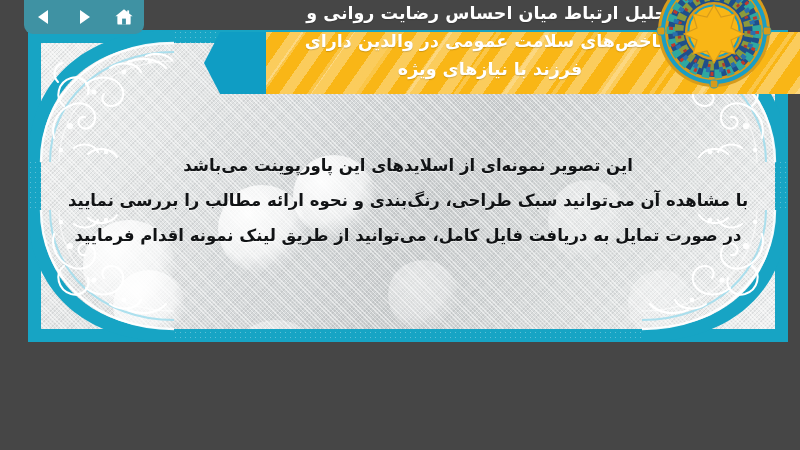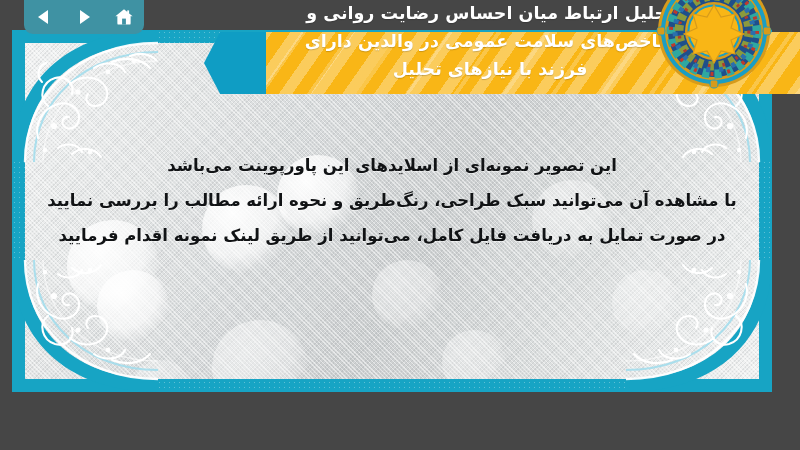--- a/index.html
+++ b/index.html
@@ -36,22 +36,22 @@
   .navbtn {
     width:30px; height:26px;
     display:flex; align-items:center; justify-content:center;
     cursor:pointer;
   }
   .navbtn svg { display:block; }
 
   
   .slide {
     position:absolute;
-    left:12px; top:30px;
-    width:760px; height:362px;
+    left:28px; top:30px;
+    width:760px; height:312px;
     overflow:hidden;
     background:#cfd2d3;
   }
 
   
   .slide-bg {
     position:absolute; inset:0;
     background:
       linear-gradient(118deg,
         #f2f3f3 0%, #e6e8e8 18%, #d6d9da 38%,
@@ -325,34 +325,34 @@
           <circle cx="66" cy="62" r="2.6"></circle>
           <circle cx="96" cy="42" r="2.4"></circle>
           <circle cx="33" cy="120" r="2.2"></circle>
           <circle cx="78" cy="122" r="2.3"></circle>
         </g>
       </svg>
     </div>
 
     <div class="body-text">
       <div>این تصویر نمونه‌ای از اسلایدهای این پاورپوینت می‌باشد</div>
-      <div>با مشاهده آن می‌توانید سبک طراحی، رنگ‌طریق و نحوه ارائه مطالب را بررسی نمایید</div>
+      <div>با مشاهده آن می‌توانید سبک طراحی، رنگ‌بندی و نحوه ارائه مطالب را بررسی نمایید</div>
       <div>در صورت تمایل به دریافت فایل کامل، می‌توانید از طریق لینک نمونه اقدام فرمایید</div>
     </div>
 
   </div>
 
   <div class="title-wrap">
     <div class="banner"></div>
     <div class="tab"></div>
 
     <div class="title-text">
       <div>تحلیل ارتباط میان احساس رضایت روانی و</div>
       <div>شاخص‌های سلامت عمومی در والدین دارای</div>
-      <div>فرزند با نیازهای تحلیل</div>
+      <div>فرزند با نیازهای ویژه</div>
     </div>
 
     <div class="medallion">
       <svg width="118" height="118" viewBox="0 0 118 118" aria-hidden="true">
         <circle cx="59" cy="59" r="56" fill="#d79b1b"></circle>
         <circle cx="59" cy="59" r="53" fill="#1b9ec4"></circle>
         <circle cx="59" cy="59" r="49" fill="#d79b1b"></circle>
         <circle cx="59" cy="59" r="46" fill="#1f4f8a"></circle>
         <g>
           <circle cx="59" cy="59" r="43" fill="none" stroke="#2fa8a0" stroke-width="9" stroke-dasharray="7 5"></circle>

